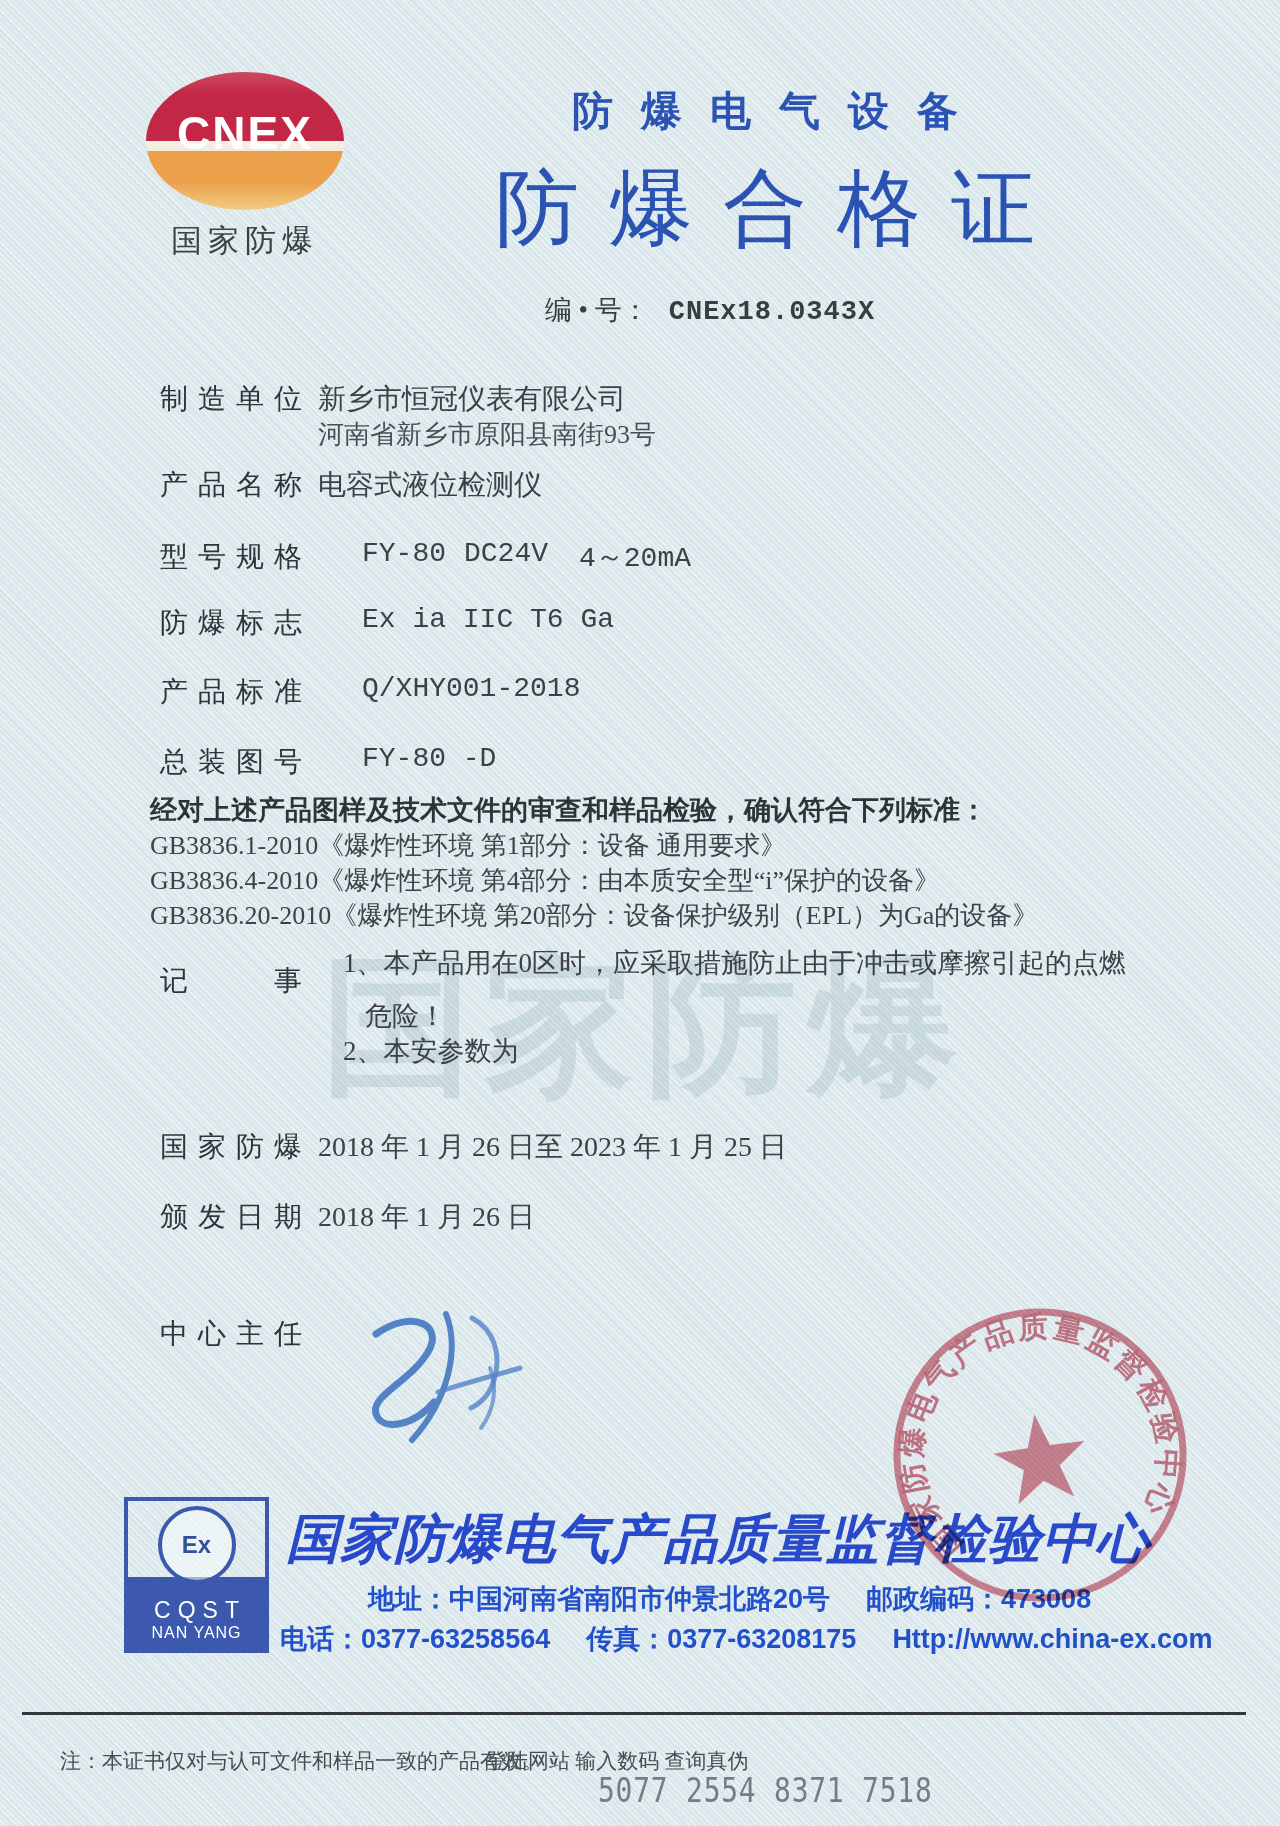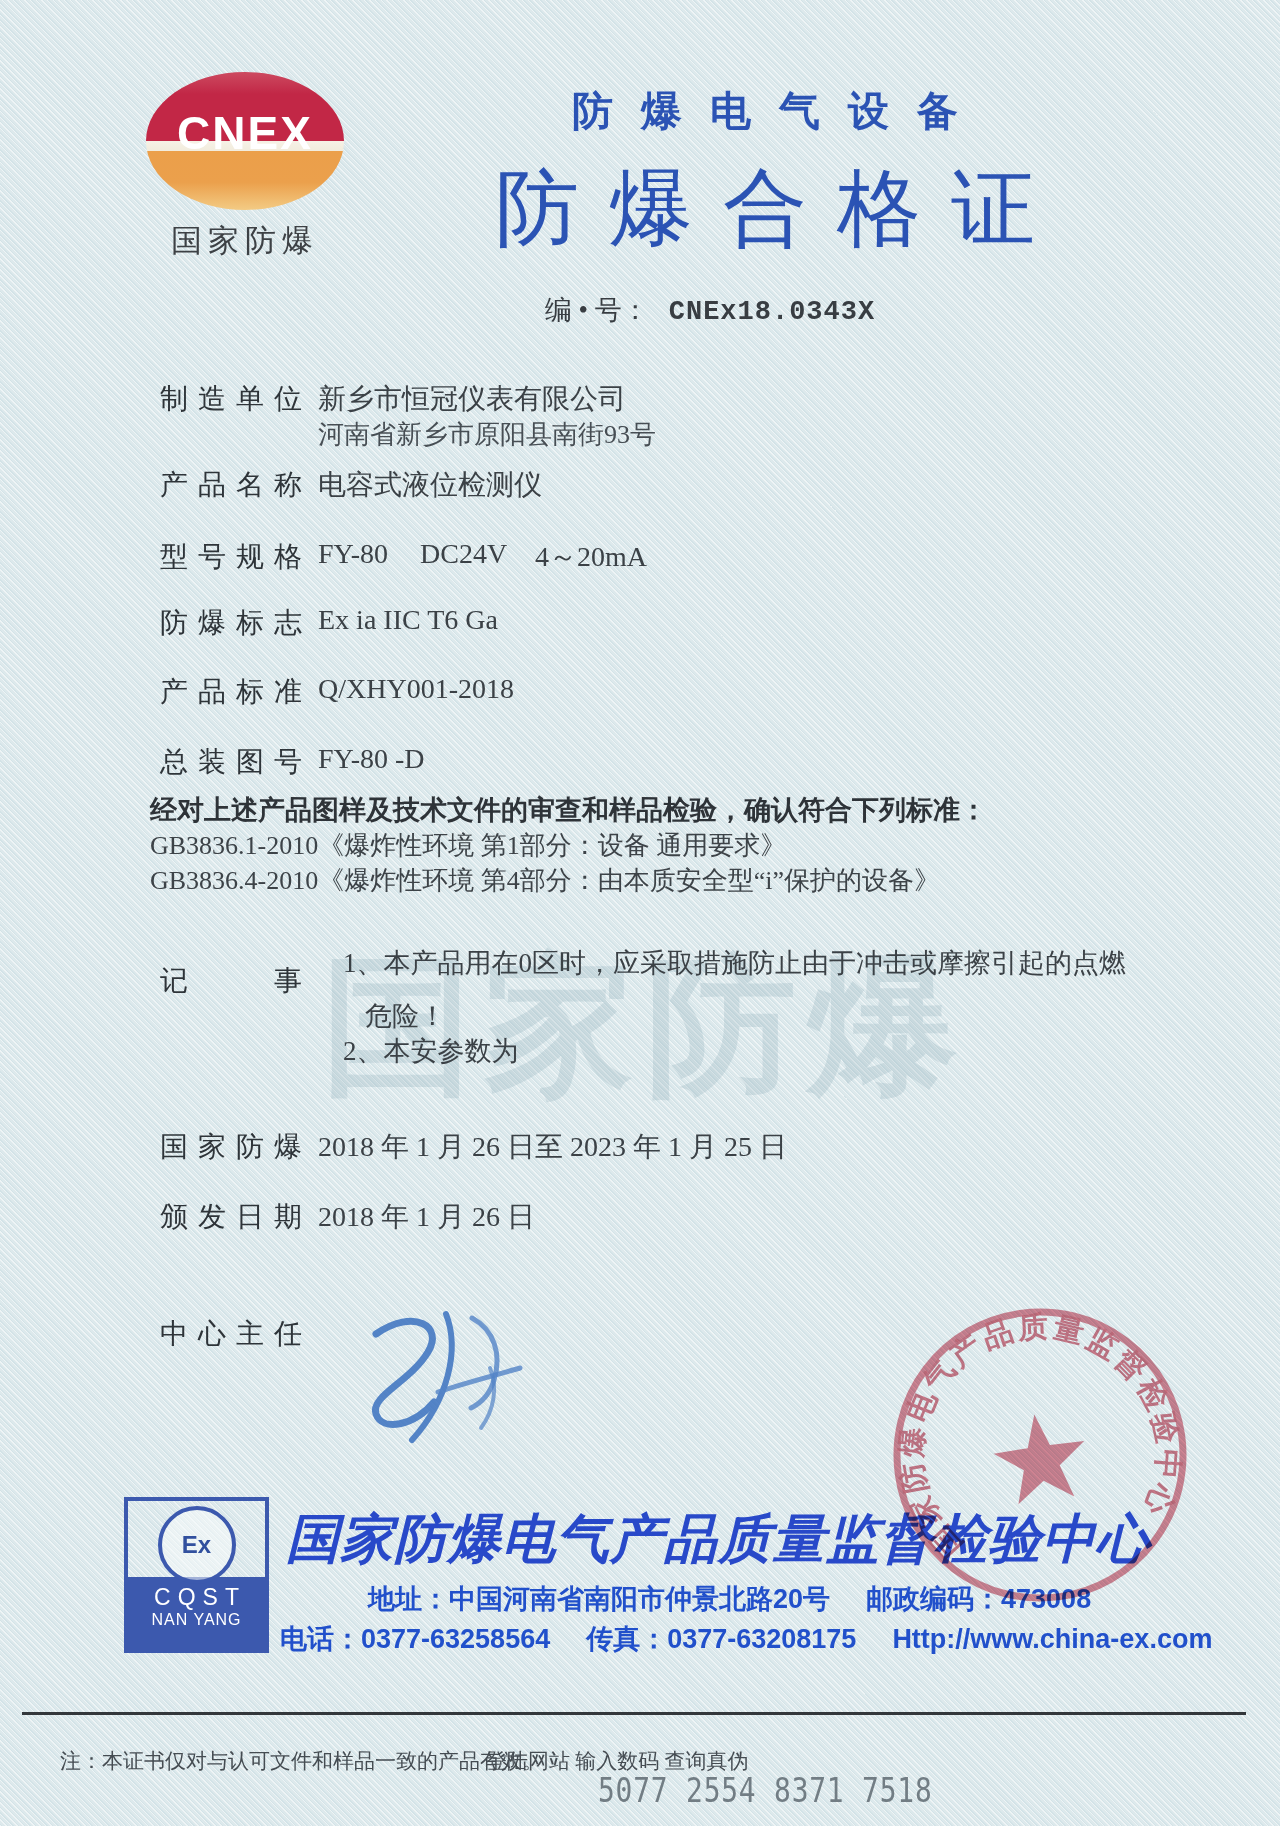--- a/index.html
+++ b/index.html
@@ -31,39 +31,39 @@
   .hdr-title{position:absolute;left:418px;top:152px;width:694px;text-align:center;
     font-family:"Liberation Sans",sans-serif;font-weight:normal;font-size:84px;
     letter-spacing:30px;text-indent:30px;color:#2b53b4;z-index:1;}
   .hdr-number{position:absolute;left:430px;top:292px;width:560px;text-align:center;
     font-size:27px;color:#383d42;z-index:1;}
   .hdr-number .num{font-family:"Liberation Mono",monospace;margin-left:20px;letter-spacing:1px;font-weight:bold;}
   
   .flabel{position:absolute;left:160px;width:142px;text-align:justify;text-align-last:justify;
     font-size:28px;color:#2e3439;z-index:1;}
   .fval{position:absolute;left:318px;font-size:28px;color:#3b4146;z-index:1;white-space:nowrap;}
-  .mono{font-family:Liberation Serif, serif;}
+  .mono{font-family:Liberation Mono, monospace;margin-left:44px;}
   .subline{font-size:26px;color:#474e54;}
   .statement{position:absolute;left:150px;top:792px;font-size:27px;font-weight:600;color:#2e3338;z-index:1;}
   .gbline{position:absolute;left:150px;font-size:26px;color:#3d4348;z-index:1;white-space:nowrap;}
   .noteitem{position:absolute;font-size:27px;color:#3b4146;z-index:1;white-space:nowrap;}
   
   .signature{position:absolute;left:348px;top:1302px;z-index:2;}
   
   .stamp{position:absolute;left:885px;top:1300px;z-index:3;mix-blend-mode:multiply;opacity:.92;}
   
   .exbox{position:absolute;left:124px;top:1497px;width:145px;height:156px;
     border:4px solid #3c59ae;box-sizing:border-box;z-index:1;}
   .excircle{position:absolute;left:50%;transform:translateX(-50%);top:5px;width:70px;height:70px;
     border:4px solid #3c59ae;border-radius:50%;background:rgba(248,251,252,.55);
     display:flex;align-items:center;justify-content:center;
     font-family:"Liberation Sans",sans-serif;font-weight:bold;font-size:24px;color:#31509e;z-index:2;}
   .exband{position:absolute;left:0;right:0;bottom:0;height:72px;background:#3c59ae;color:#fff;
     text-align:center;font-family:"Liberation Sans",sans-serif;}
-  .exband .l1{font-size:23px;letter-spacing:7px;text-indent:7px;margin-top:7px;text-align:center;}
+  .exband .l1{font-size:23px;letter-spacing:7px;text-indent:7px;margin-top:20px;text-align:center;}
   .exband .l2{font-size:16px;letter-spacing:1px;}
   .orgname{position:absolute;left:286px;top:1504px;font-size:53px;font-weight:bold;font-style:italic;
     color:#2849c9;letter-spacing:1px;z-index:1;white-space:nowrap;}
   .addrline{position:absolute;left:368px;top:1581px;font-size:27px;font-weight:bold;color:#2150cb;
     font-family:"Liberation Sans",sans-serif;z-index:1;white-space:nowrap;}
   .telline{position:absolute;left:280px;top:1621px;font-size:27px;font-weight:bold;color:#2150cb;
     font-family:"Liberation Sans",sans-serif;z-index:1;white-space:nowrap;}
   .gap36{margin-left:36px;}
   
   .divider{position:absolute;left:22px;top:1712px;width:1224px;height:3px;background:#33373b;z-index:1;}
@@ -109,20 +109,21 @@
 
   <div class="flabel" style="top:673px">产品标准</div>
   <div class="fval mono" style="top:673px">Q/XHY001-2018</div>
 
   <div class="flabel" style="top:743px">总装图号</div>
   <div class="fval mono" style="top:743px">FY-80 -D</div>
 
   <div class="statement">经对上述产品图样及技术文件的审查和样品检验，确认符合下列标准：</div>
   <div class="gbline" style="top:828px">GB3836.1-2010《爆炸性环境  第1部分：设备 通用要求》</div>
   <div class="gbline" style="top:863px">GB3836.4-2010《爆炸性环境  第4部分：由本质安全型“i”保护的设备》</div>
+  <div class="gbline" style="top:898px">GB3836.20-2010《爆炸性环境  第20部分：设备保护级别（EPL）为Ga的设备》</div>
 
   <div class="flabel" style="top:962px">记事</div>
   <div class="noteitem" style="left:343px;top:945px">1、本产品用在0区时，应采取措施防止由于冲击或摩擦引起的点燃</div>
   <div class="noteitem" style="left:365px;top:998px">危险！</div>
   <div class="noteitem" style="left:343px;top:1033px">2、本安参数为</div>
 
   <div class="flabel" style="top:1128px">国家防爆</div>
   <div class="fval" style="top:1128px">2018 年 1 月 26 日至  2023 年 1 月 25 日</div>
 
   <div class="flabel" style="top:1198px">颁发日期</div>

